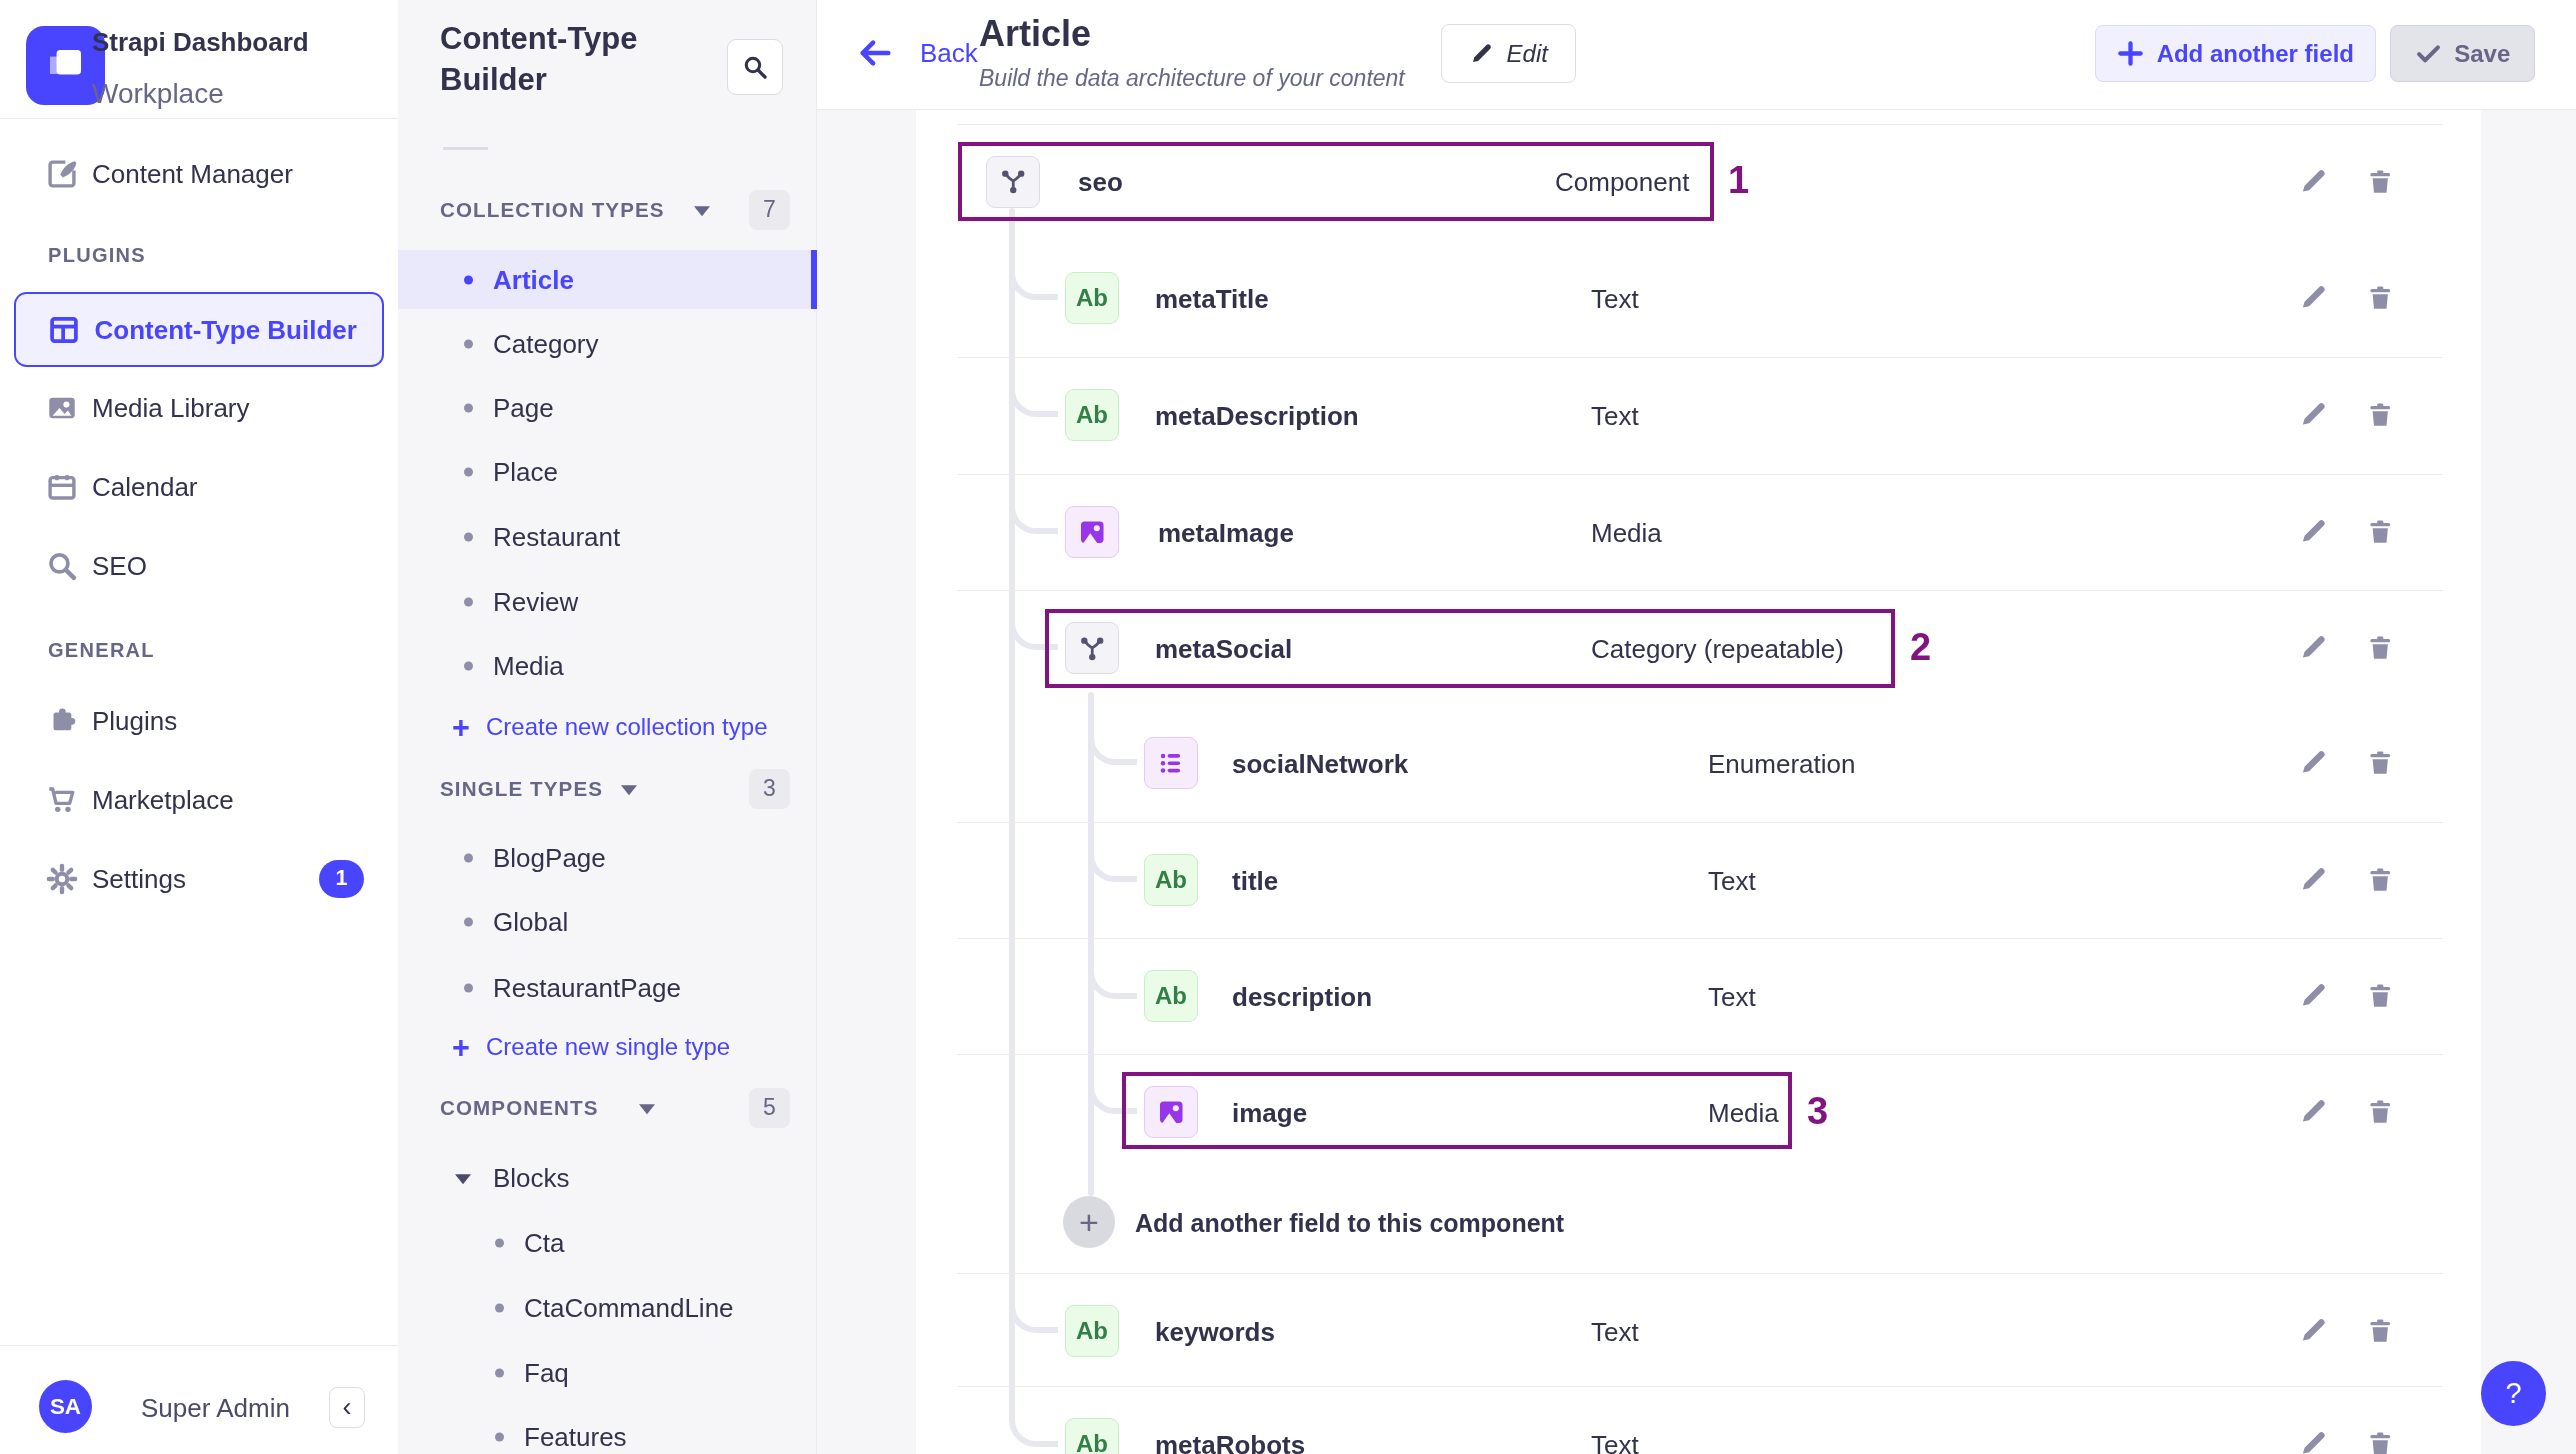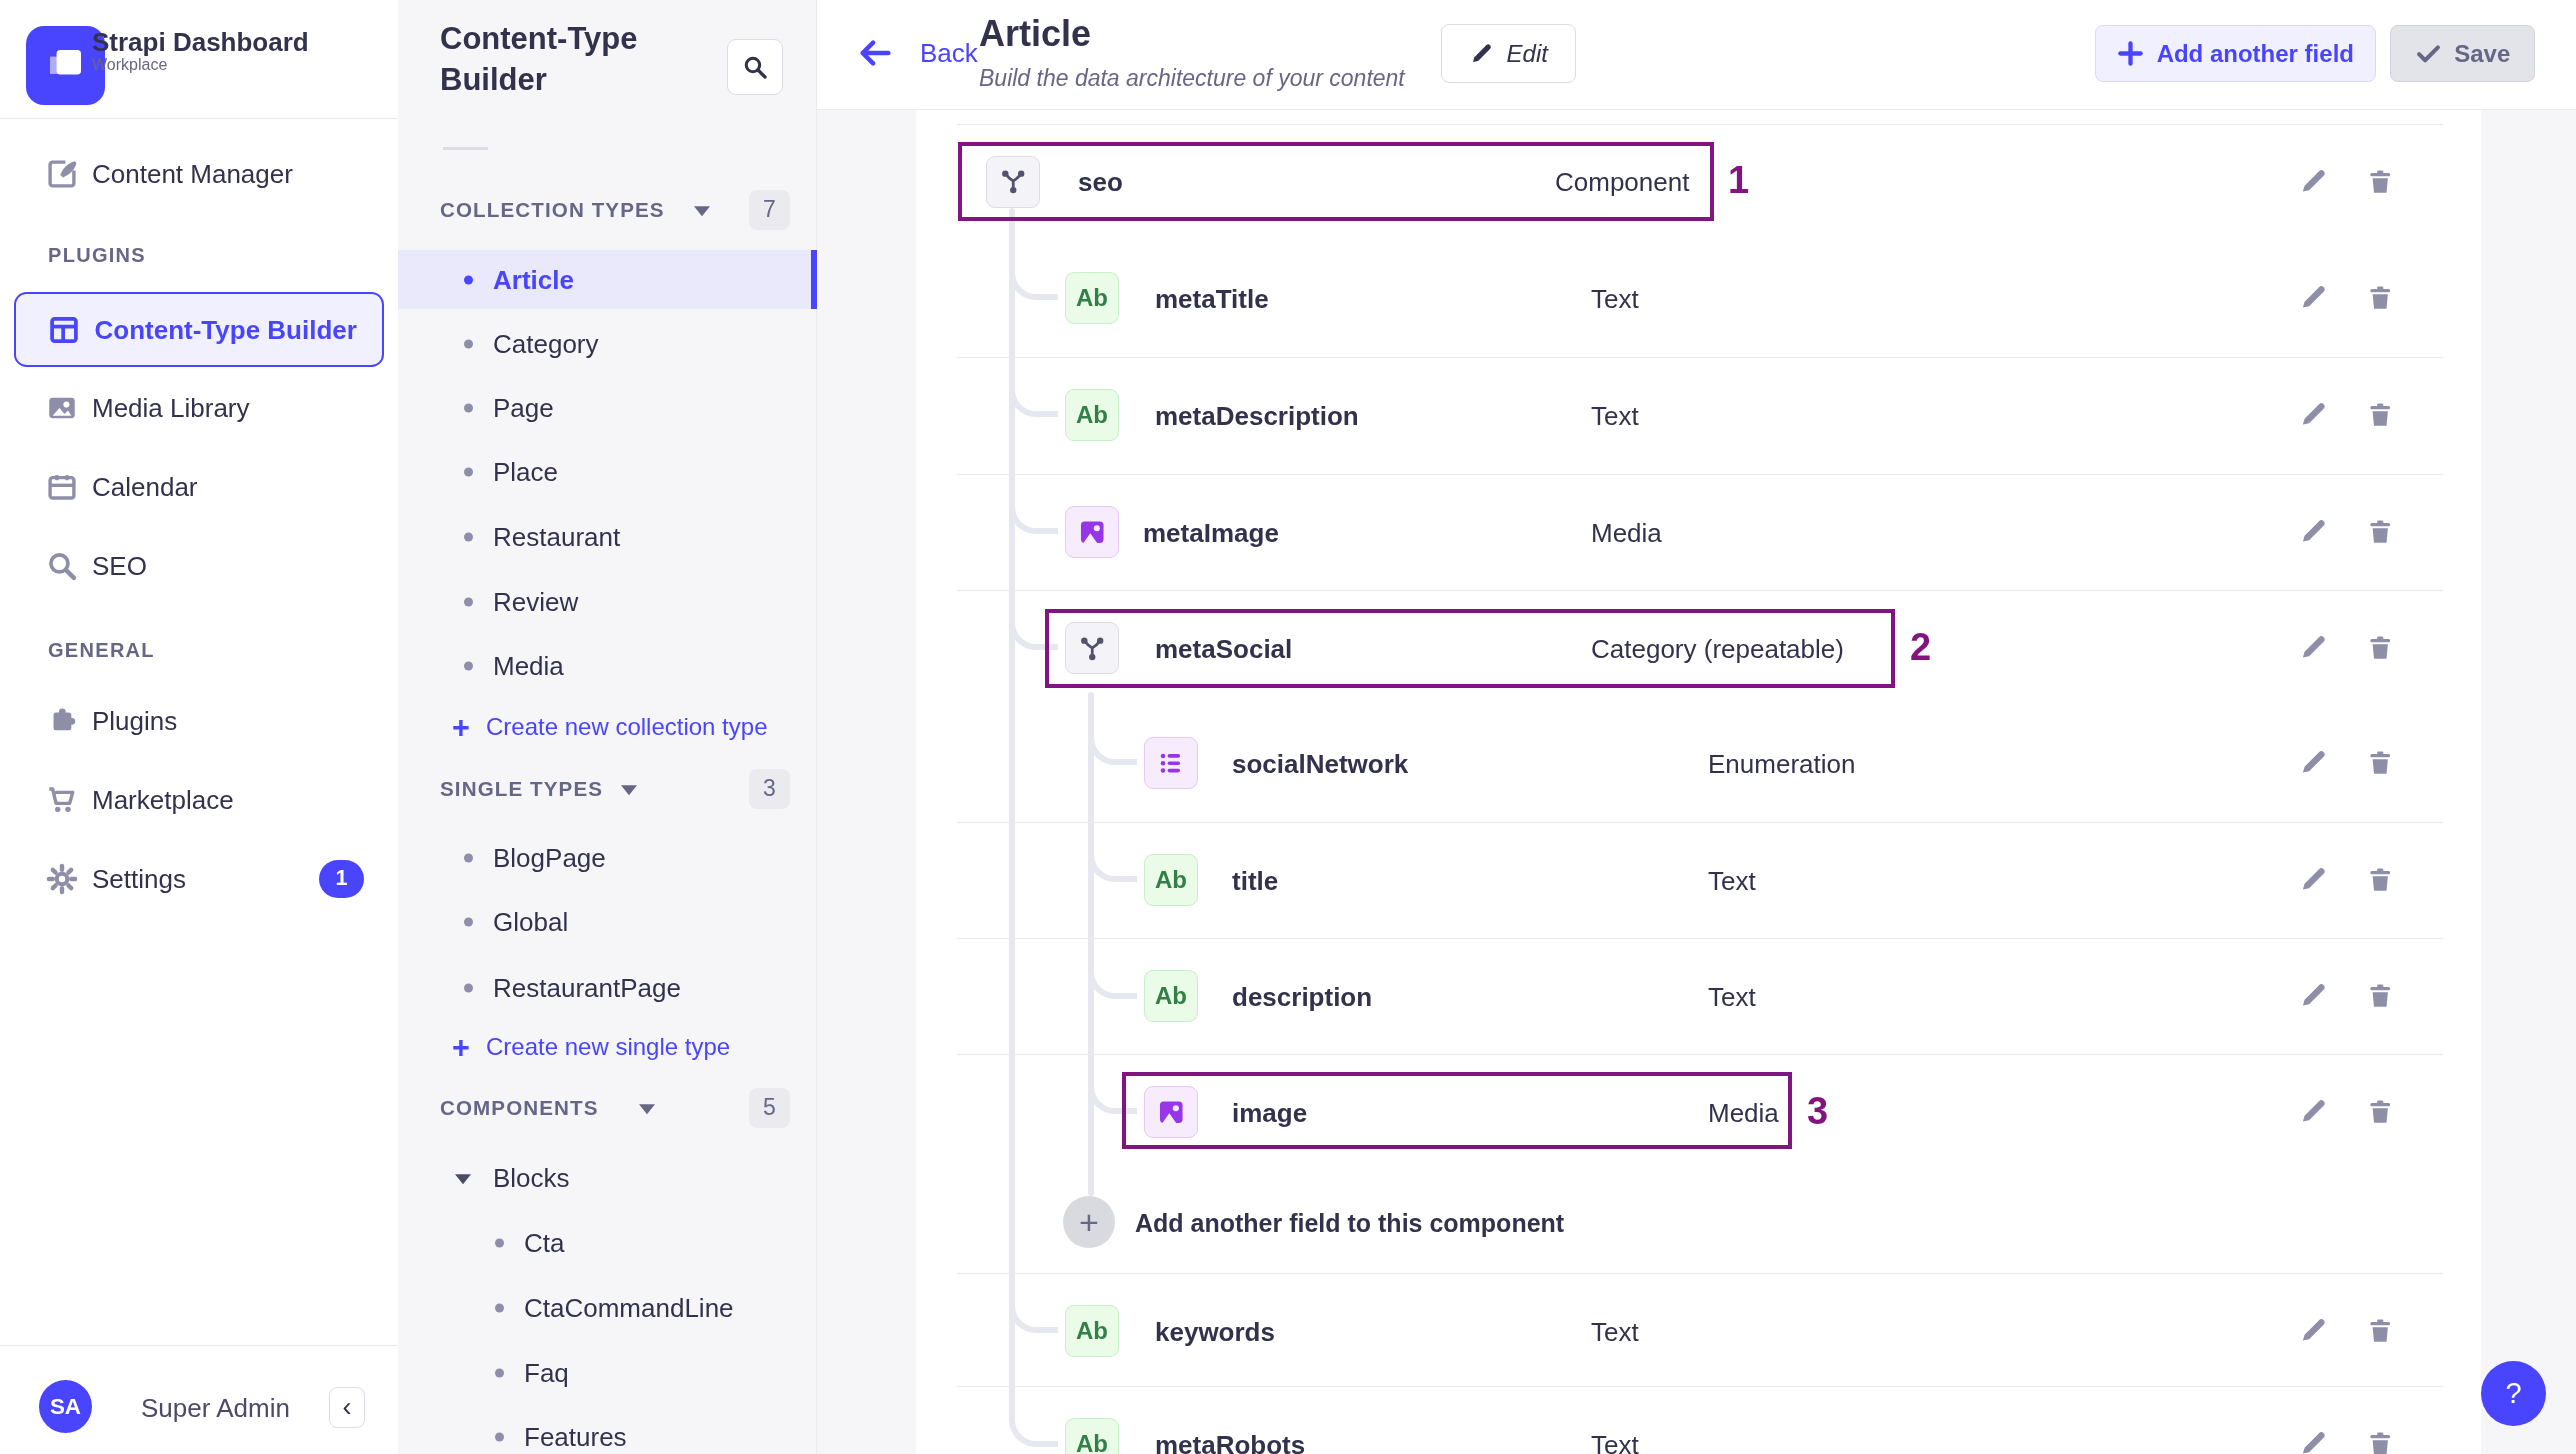--- a/index.html
+++ b/index.html
@@ -2,21 +2,21 @@
 <html style="font-size:14.4px"><head>
 <meta charset="utf-8">
 <style>
   html,body{margin:0;padding:0;overflow:hidden;}
   body{width:2576px;height:1454px;position:relative;background:#f6f6f9;
        font-family:"Liberation Sans",sans-serif;color:#32324d;}
   
   #sidebar{position:absolute;left:0;top:0;width:398px;height:1454px;background:#fff;border-right:0.9px solid #eaeaef;}
   .brand-logo{position:absolute;left:26px;top:26px;width:79px;height:79px;border-radius:18px;background:#4945ff;display:flex;align-items:center;justify-content:center;}
   .brand-name{position:absolute;left:92px;top:27px;font-size:26px;font-weight:bold;color:#32324d;}
-  .brand-sub{position:absolute;left:92px;top:56px;font-size:16px;color:#666687;}
+  .brand-sub{position:absolute;left:92px;top:78px;font-size:28px;color:#666687;}
   .hr-full{position:absolute;left:0;width:100%;height:0.9px;background:#eaeaef;}
   .nav-item{position:absolute;left:0;width:398px;height:65px;}
   .nav-item .nicon{position:absolute;left:45px;top:50%;transform:translateY(-50%);width:34px;height:34px;}
   .nav-item .nlabel{position:absolute;left:92px;top:50%;transform:translateY(-50%);font-size:26px;color:#32324d;}
   .nav-section{position:absolute;left:48px;font-size:20px;font-weight:bold;letter-spacing:1.3px;color:#666687;}
   .nav-active-box{position:absolute;left:13.5px;top:292px;width:370px;height:75px;background:#f0f0ff;border:2.7px solid #4945ff;border-radius:12.6px;box-sizing:border-box;}
   .nav-active-box .nicon{position:absolute;left:31px;top:50%;transform:translateY(-50%);width:34px;height:34px;}
   .nav-active-box .nlabel{position:absolute;left:79px;top:50%;transform:translateY(-50%);font-size:26px;font-weight:600;color:#4945ff;}
   .badge-ind{position:absolute;left:319px;top:50%;transform:translateY(-50%);min-width:45px;height:38px;border-radius:19px;background:#4945ff;color:#fff;font-size:21.5px;font-weight:bold;display:flex;align-items:center;justify-content:center;}
   .avatar{position:absolute;left:39px;top:1380px;width:53px;height:53px;border-radius:50%;background:#4945ff;color:#fff;font-size:22.4px;font-weight:bold;display:flex;align-items:center;justify-content:center;}
@@ -412,21 +412,21 @@
   </div>
 
   <div class="frow" style="top:364px">
     <span class="ficon fi-media" style="left:149px">
       <svg width="30.5" height="30.5" viewBox="0 0 20 20">
         <rect x="2.6" y="3" width="14.8" height="14" rx="2.4" fill="#9736e8"></rect>
         <circle cx="13" cy="7.4" r="2" fill="#f6ecfc"></circle>
         <path d="M4.2 17 L8.7 10.6 L13.2 17 Z" fill="#f6ecfc"></path>
       </svg>
     </span>
-    <span class="fname" style="left:227px">metaImage</span>
+    <span class="fname" style="left:242px">metaImage</span>
     <span class="ftype" style="left:675px">Media</span>
     <span class="act" style="left:1382px">
       <svg width="30.5" height="30.5" viewBox="0 0 20 20">
           <path d="M3.2 16.8l1.1-3.9 9.5-9.5a2.1 2.1 0 0 1 3 3l-9.5 9.5z" fill="#8e8ea9"></path>
         </svg>
     </span>
     <span class="act" style="left:1449px">
       <svg width="30.5" height="30.5" viewBox="0 0 20 20" fill="#8e8ea9">
           <rect x="3.5" y="4.6" width="13" height="2.2" rx="1"></rect>
           <rect x="8" y="3" width="4" height="2" rx="0.8"></rect>

